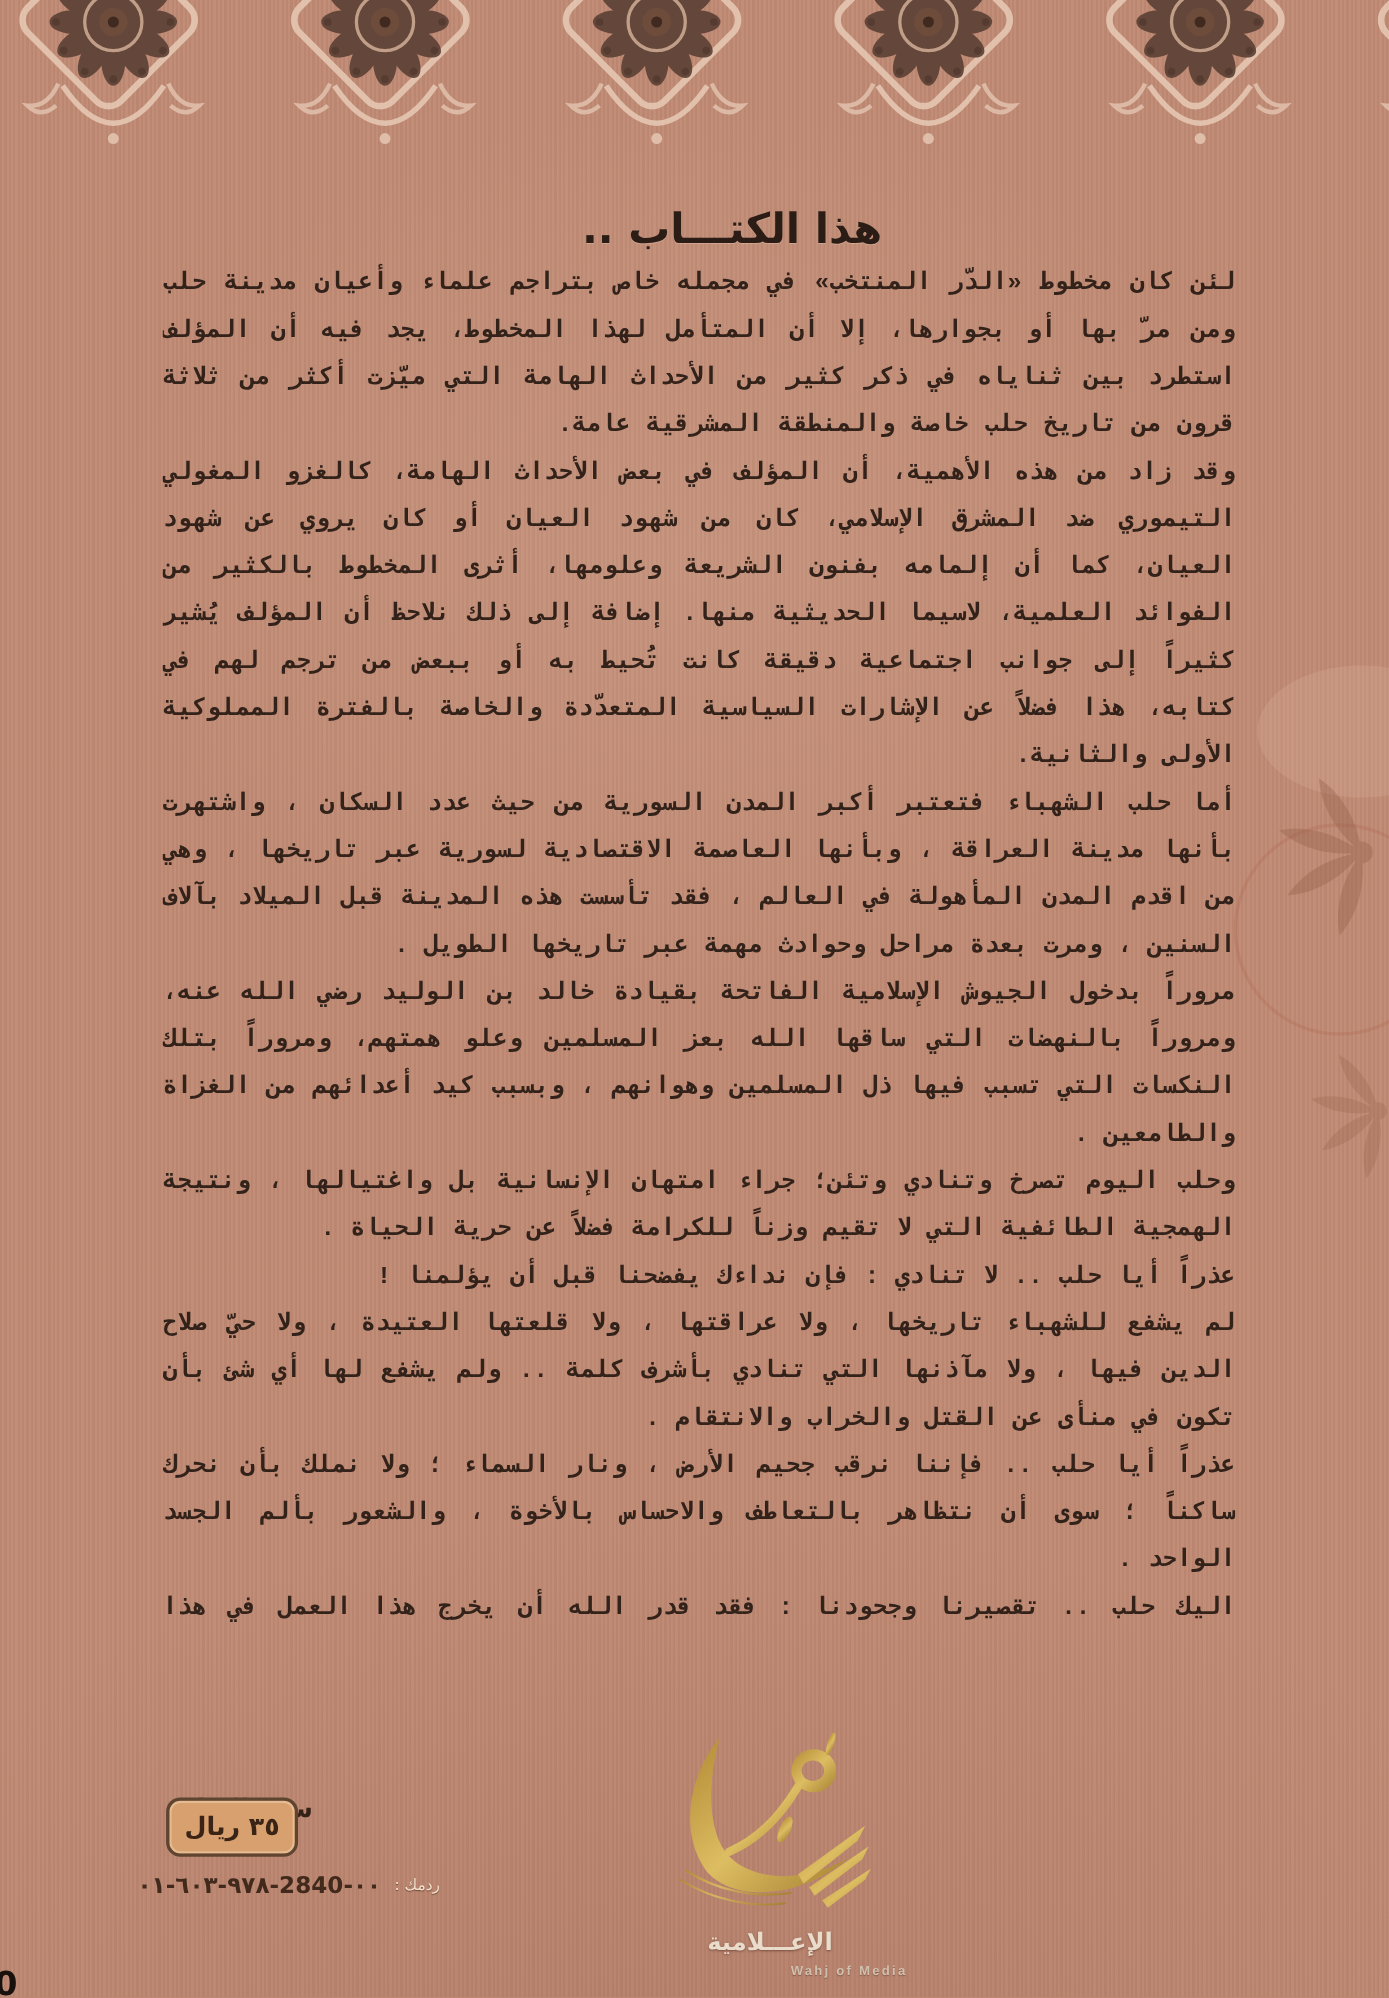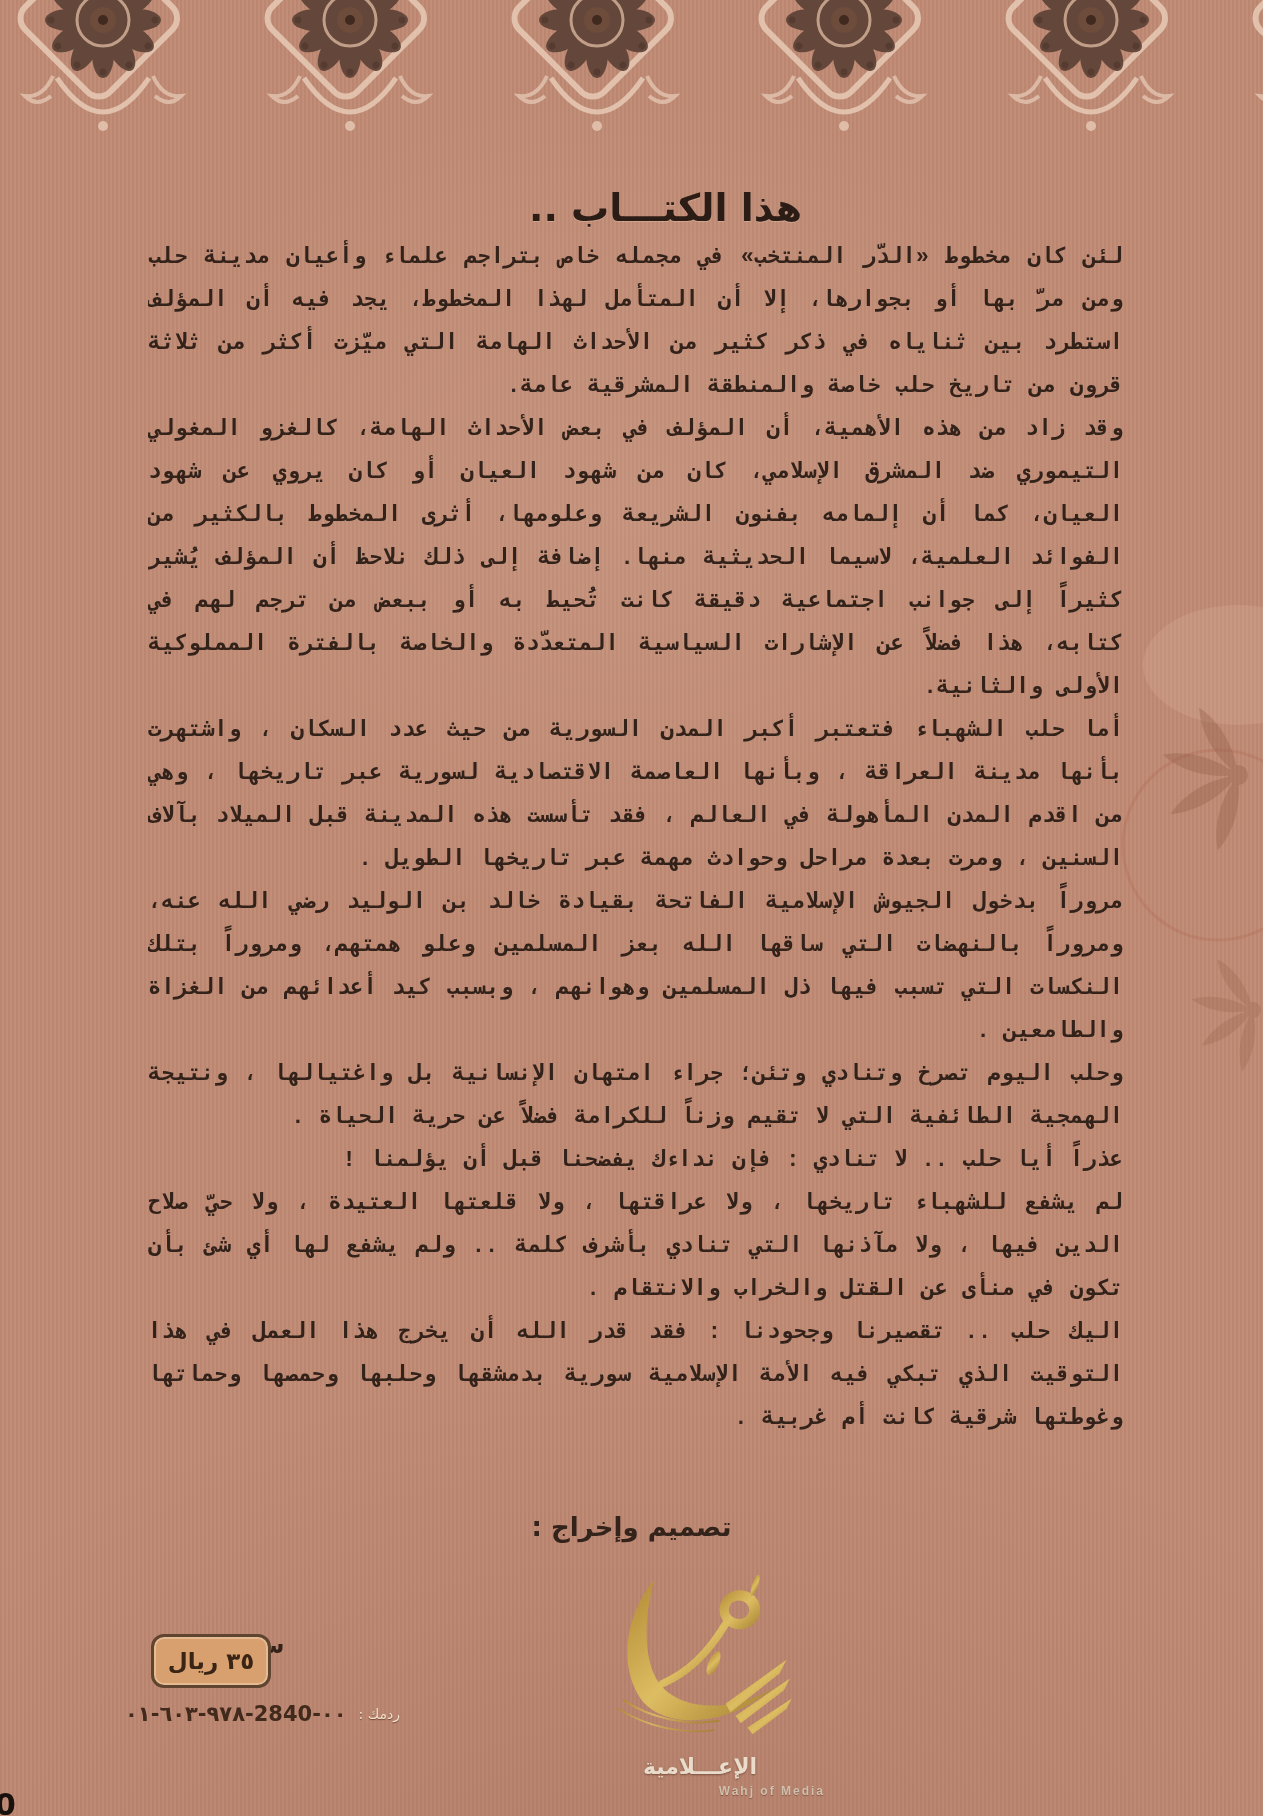--- a/index.html
+++ b/index.html
@@ -161,24 +161,24 @@
   <h1 class="page-title">هذا الكتـــاب ..</h1>
 
   <div class="body-text">
     <p>لئن كان مخطوط «الدّر المنتخب» في مجمله خاص بتراجم علماء وأعيان مدينة حلب ومن مرّ بها أو بجوارها، إلا أن المتأمل لهذا المخطوط، يجد فيه أن المؤلف استطرد بين ثناياه في ذكر كثير من الأحداث الهامة التي ميّزت أكثر من ثلاثة قرون من تاريخ حلب خاصة والمنطقة المشرقية عامة.</p>
     <p>وقد زاد من هذه الأهمية، أن المؤلف في بعض الأحداث الهامة، كالغزو المغولي التيموري ضد المشرق الإسلامي، كان من شهود العيان أو كان يروي عن شهود العيان، كما أن إلمامه بفنون الشريعة وعلومها، أثرى المخطوط بالكثير من الفوائد العلمية، لاسيما الحديثية منها. إضافة إلى ذلك نلاحظ أن المؤلف يُشير كثيراً إلى جوانب اجتماعية دقيقة كانت تُحيط به أو ببعض من ترجم لهم في كتابه، هذا فضلاً عن الإشارات السياسية المتعدّدة والخاصة بالفترة المملوكية الأولى والثانية.</p>
     <p>أما حلب الشهباء فتعتبر أكبر المدن السورية من حيث عدد السكان ، واشتهرت بأنها مدينة العراقة ، وبأنها العاصمة الاقتصادية لسورية عبر تاريخها ، وهي من اقدم المدن المأهولة في العالم ، فقد تأسست هذه المدينة قبل الميلاد بآلاف السنين ، ومرت بعدة مراحل وحوادث مهمة عبر تاريخها الطويل .</p>
     <p>مروراً بدخول الجيوش الإسلامية الفاتحة بقيادة خالد بن الوليد رضي الله عنه، ومروراً بالنهضات التي ساقها الله بعز المسلمين وعلو همتهم، ومروراً بتلك النكسات التي تسبب فيها ذل المسلمين وهوانهم ، وبسبب كيد أعدائهم من الغزاة والطامعين .</p>
     <p>وحلب اليوم تصرخ وتنادي وتئن؛ جراء امتهان الإنسانية بل واغتيالها ، ونتيجة الهمجية الطائفية التي لا تقيم وزناً للكرامة فضلاً عن حرية الحياة .</p>
     <p>عذراً أيا حلب .. لا تنادي : فإن نداءك يفضحنا قبل أن يؤلمنا !</p>
     <p>لم يشفع للشهباء تاريخها ، ولا عراقتها ، ولا قلعتها العتيدة ، ولا حيّ صلاح الدين فيها ، ولا مآذنها التي تنادي بأشرف كلمة .. ولم يشفع لها أي شئ بأن تكون في منأى عن القتل والخراب والانتقام .</p>
+    <p>عذراً أيا حلب .. فإننا نرقب جحيم الأرض ، ونار السماء ؛ ولا نملك بأن نحرك ساكناً ؛ سوى أن نتظاهر بالتعاطف والاحساس بالأخوة ، والشعور بألم الجسد الواحد .</p>
     <p>اليك حلب .. تقصيرنا وجحودنا : فقد قدر الله أن يخرج هذا العمل في هذا التوقيت الذي تبكي فيه الأمة الإسلامية سورية بدمشقها وحلبها وحمصها وحماتها وغوطتها شرقية كانت أم غربية .</p>
   </div>
 
-  <div class="design-credit">تصميم وإخراج :</div>
 
   <div class="publisher-logo">
     <svg class="logo-svg" viewBox="0 0 240 210" xmlns="http://www.w3.org/2000/svg" aria-hidden="true">
       <defs>
         <linearGradient id="gold" x1="0" y1="0" x2="1" y2="1">
           <stop offset="0" stop-color="#b28a35"></stop>
           <stop offset="0.5" stop-color="#ddbd62"></stop>
           <stop offset="1" stop-color="#a47f30"></stop>
         </linearGradient>
       </defs>

